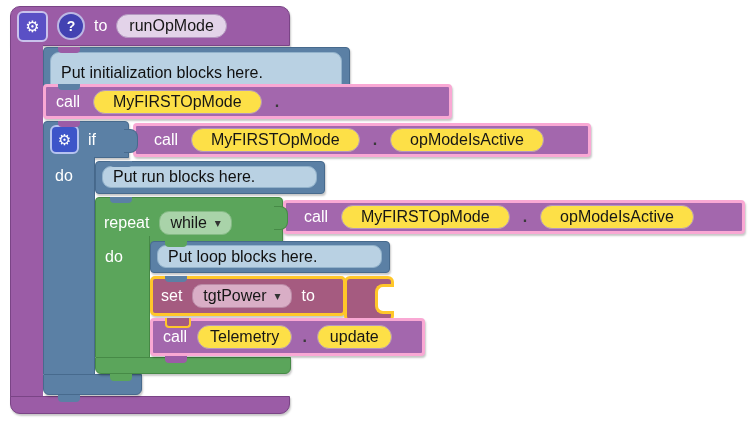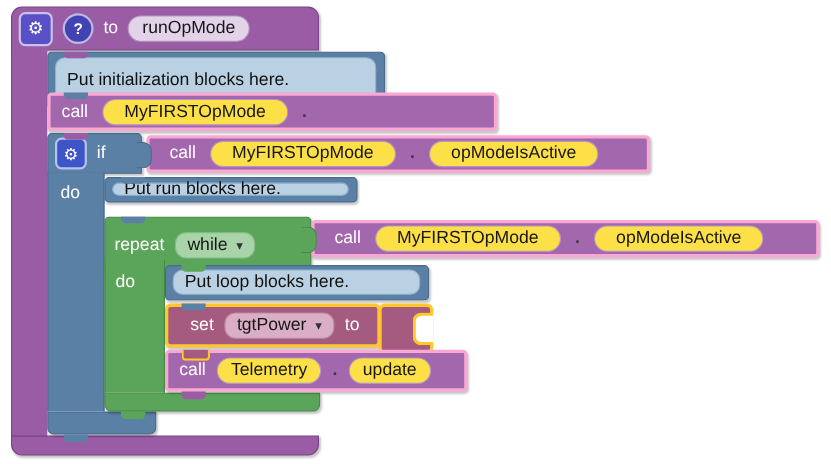--- a/index.html
+++ b/index.html
@@ -92,21 +92,21 @@
   <div class="block purple2" style="left:133px;top:123px;width:458px;height:34px;border-radius:4px;">
     <div class="row" style="gap:13px;padding-left:18px;">
       <span class="lbl">call</span>
       <span class="field wide">MyFIRSTOpMode</span>
       <span class="dot">.</span>
       <span class="field wide">opModeIsActive</span>
     </div>
   </div>
   <div class="knob knob-blue" style="left:124px;top:129px;"></div>
 
-  <div class="block blue" style="left:95px;top:161px;width:230px;height:23px;border-radius:4px;text-decoration:underline;">
+  <div class="block blue" style="left:95px;top:161px;width:230px;height:33px;border-radius:4px;text-decoration:underline;">
     <div class="cfield" style="position:absolute;left:6px;top:4px;right:7px;bottom:5px;">Put run blocks here.</div>
   </div>
   <div class="tab tab-blue" style="left:110px;top:161px;"></div>
 
   <div class="block green" style="left:95px;top:197px;width:188px;height:52px;border-radius:4px 4px 0 0;">
     <div class="row" style="gap:10px;padding-left:8px;">
       <span class="lbl">repeat</span>
       <span class="gfield">
         <span>while</span>
         <span class="arrow">▾</span>
@@ -127,21 +127,21 @@
     </div>
   </div>
   <div class="knob knob-green" style="left:274px;top:206px;"></div>
 
   <div class="block blue" style="left:150px;top:241px;width:240px;height:32px;border-radius:4px;">
     <div class="cfield" style="position:absolute;left:6px;top:3px;right:7px;bottom:4px;">Put loop blocks here.</div>
   </div>
   <div class="tab tab-green" style="left:165px;top:241px;"></div>
 
   <div class="block magenta sel" style="left:150px;top:276px;width:196px;height:40px;">
-    <div class="row" style="padding-left:20px;">
+    <div class="row" style="padding-left:8px;">
       <span class="lbl">set</span>
       <span class="mfield">
         <span>tgtPower</span>
         <span class="arrow">▾</span>
       </span>
       <span class="lbl">to</span>
     </div>
   </div>
   <div class="socket" style="left:344px;top:276px;width:44px;height:40px;">
     <div class="socket-mouth"></div>

